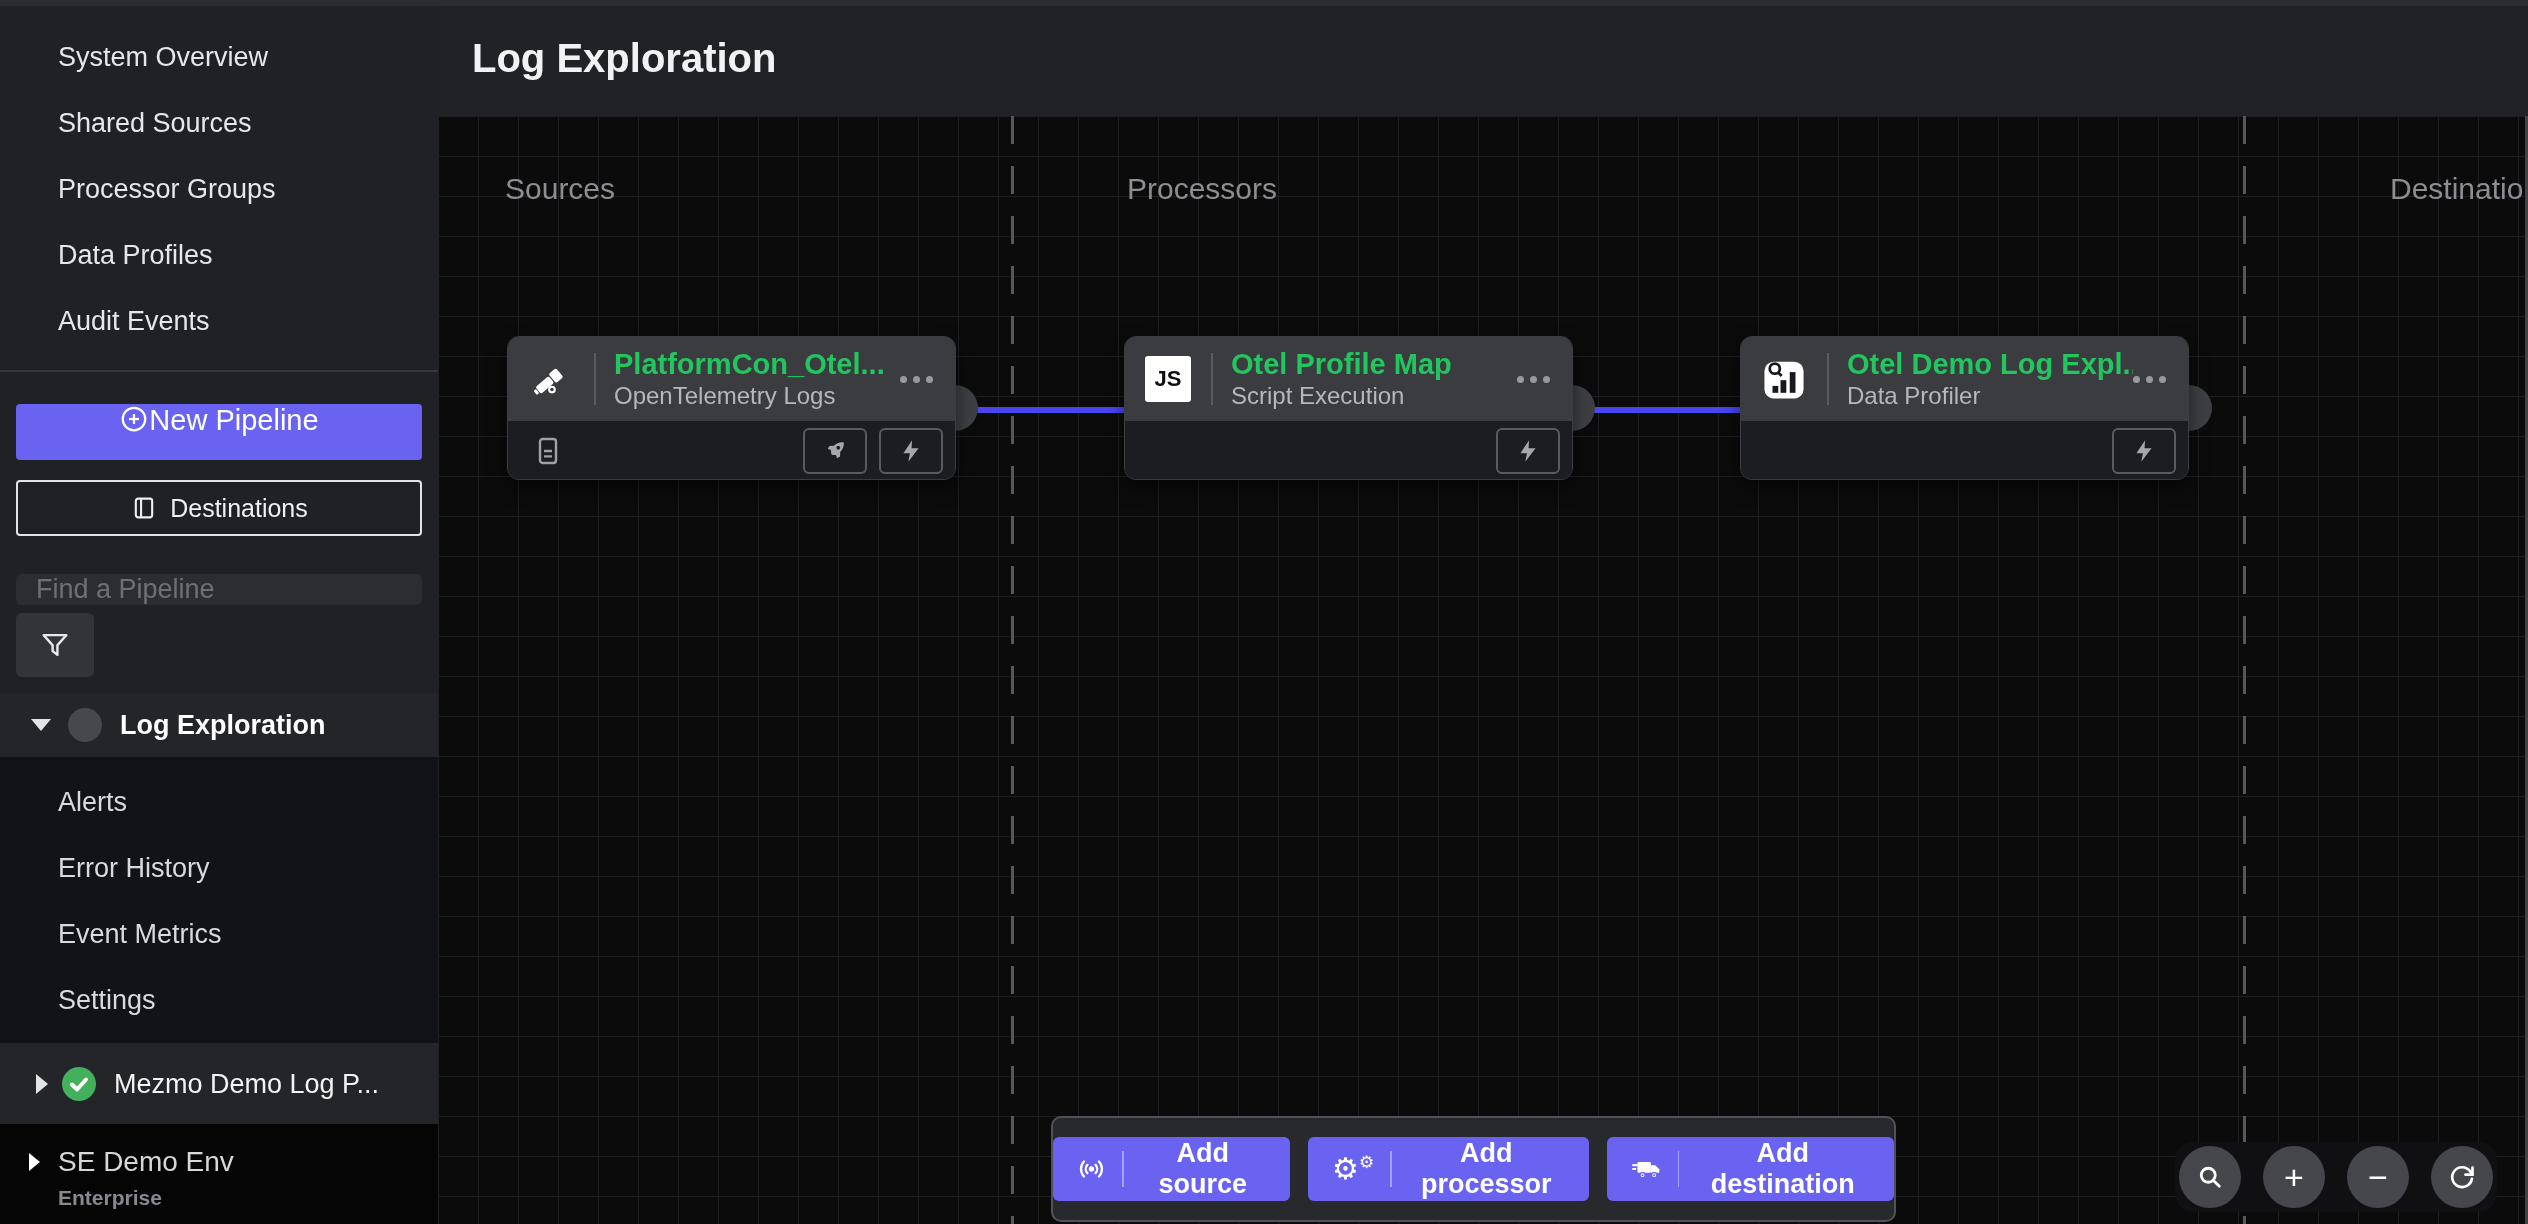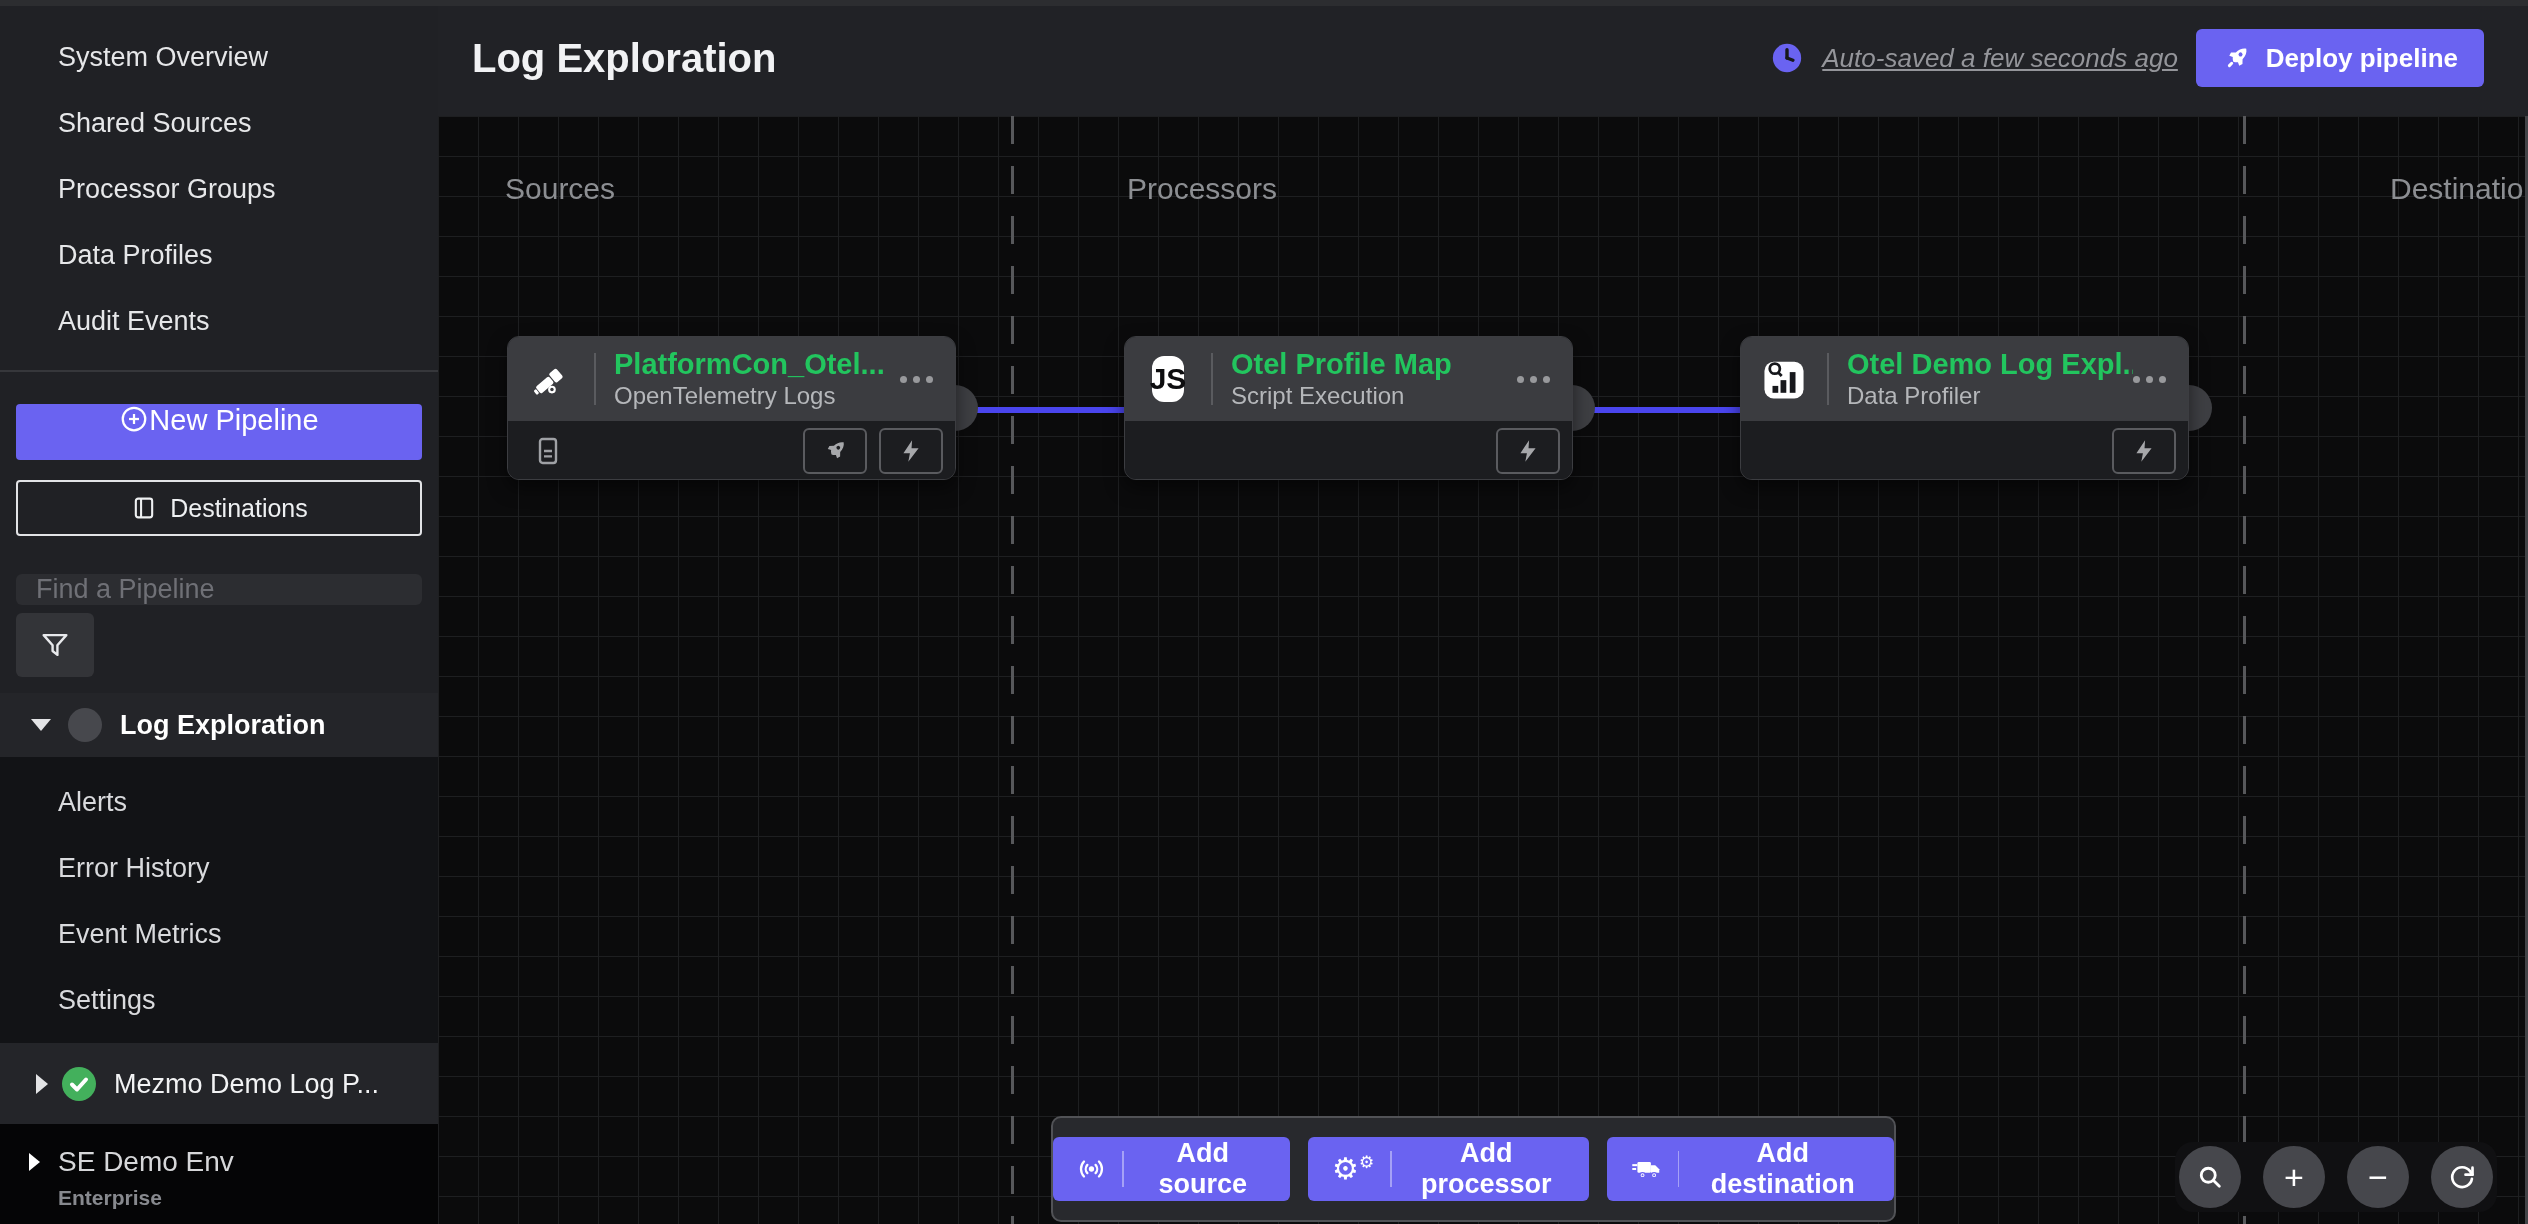--- a/index.html
+++ b/index.html
@@ -70,22 +70,22 @@
   .node-div { width:2px; height:52px; background:#5a5b5f; flex:none; }
   .node-txt { padding-left:18px; overflow:hidden; }
   .node-title { font-size:29px; font-weight:600; color:#22c55e; white-space:nowrap; line-height:1.2; }
   .node-sub { font-size:24px; color:#b5b7ba; white-space:nowrap; line-height:1.2; }
   .dots { margin-left:auto; padding-right:22px; display:flex; gap:6px; cursor:pointer; flex:none; }
   .dots i { width:7px; height:7px; border-radius:50%; background:#98999c; }
   .node-ft { height:60px; display:flex; align-items:center; padding:0 12px; background:#1c1d20; }
   .ft-btns { margin-left:auto; display:flex; gap:12px; }
   .ft-btn { width:64px; height:46px; border:2px solid #5a5b5f; border-radius:6px; background:transparent;
     display:flex; align-items:center; justify-content:center; cursor:pointer; }
-  .js-badge { width:32px; height:46px; background:#fff; border-radius:12px; display:flex; align-items:center;
-    justify-content:center; font-size:30px; font-weight:800; color:#0d0d0f; }
+  .js-badge { width:46px; height:46px; background:#fff; border-radius:3px; display:flex; align-items:center;
+    justify-content:center; font-size:22px; font-weight:800; color:#0d0d0f; }
 
   
   .toolbar { position:absolute; left:613px; top:1000px; width:845px; height:106px; background:#28292d;
     border:2px solid #515256; border-radius:10px; display:flex; align-items:center; justify-content:center; gap:18px; z-index:3; }
   .tb-btn { height:64px; padding:0 24px; background:#6A63F1; border:none; border-radius:6px; color:#fff;
     display:flex; align-items:center; gap:16px; font-size:27px; font-weight:600; font-family:inherit; cursor:pointer; }
   .tb-div { width:2px; height:36px; background:rgba(255,255,255,.4); }
   .gear-glyph { font-family:"DejaVu Sans",sans-serif; font-size:30px; line-height:1; }
   .gear-glyph small { font-size:17px; vertical-align:top; }
 
@@ -176,38 +176,20 @@
       <div class="org-row">
         <span class="org-caret"></span>
         <span class="org-name">SE Demo Env</span>
       </div>
       <div class="org-tier">Enterprise</div>
     </div>
   </div>
 
   <div id="header">
     <div class="page-title">Log Exploration</div>
-    <div class="hdr-right">
-      <svg width="34" height="34" viewBox="0 0 24 24">
-        <circle cx="12" cy="12" r="10" fill="#6A63F1"></circle>
-        <line x1="12" y1="12" x2="12" y2="6.2" stroke="#17181c" stroke-width="2.4" stroke-linecap="round"></line>
-        <line x1="12" y1="12" x2="16.2" y2="13.6" stroke="#17181c" stroke-width="2.4" stroke-linecap="round"></line>
-      </svg>
-      <span class="autosave">Auto-saved a few seconds ago</span>
-      <button class="btn-deploy">
-        <svg width="30" height="30" viewBox="0 0 24 24" fill="#fff">
-          <g transform="rotate(45 12 12)">
-            <path d="M12 1.5c2.4 1.6 3.8 4.6 3.8 8l2.7 2.8-.9 2.8-2.7-1.3c-.6.9-1.7 1.8-2.9 2.4-1.2-.6-2.3-1.5-2.9-2.4l-2.7 1.3-.9-2.8 2.7-2.8c0-3.4 1.4-6.4 3.8-8z"></path>
-            <rect x="10.8" y="16.8" width="2.4" height="5" rx="1.2"></rect>
-            <circle cx="12" cy="8" r="1.6" fill="#6A63F1"></circle>
-          </g>
-        </svg>
-        <span>Deploy pipeline</span>
-      </button>
-    </div>
   </div>
 
   <div id="canvas">
     <div class="col-label" style="left:67px;">Sources</div>
     <div class="col-label" style="left:689px;">Processors</div>
     <div class="col-label" style="left:1952px;">Destinations</div>
 
     <div class="dash-sep" style="left:573px;"></div>
     <div class="dash-sep" style="left:1805px;"></div>
 

